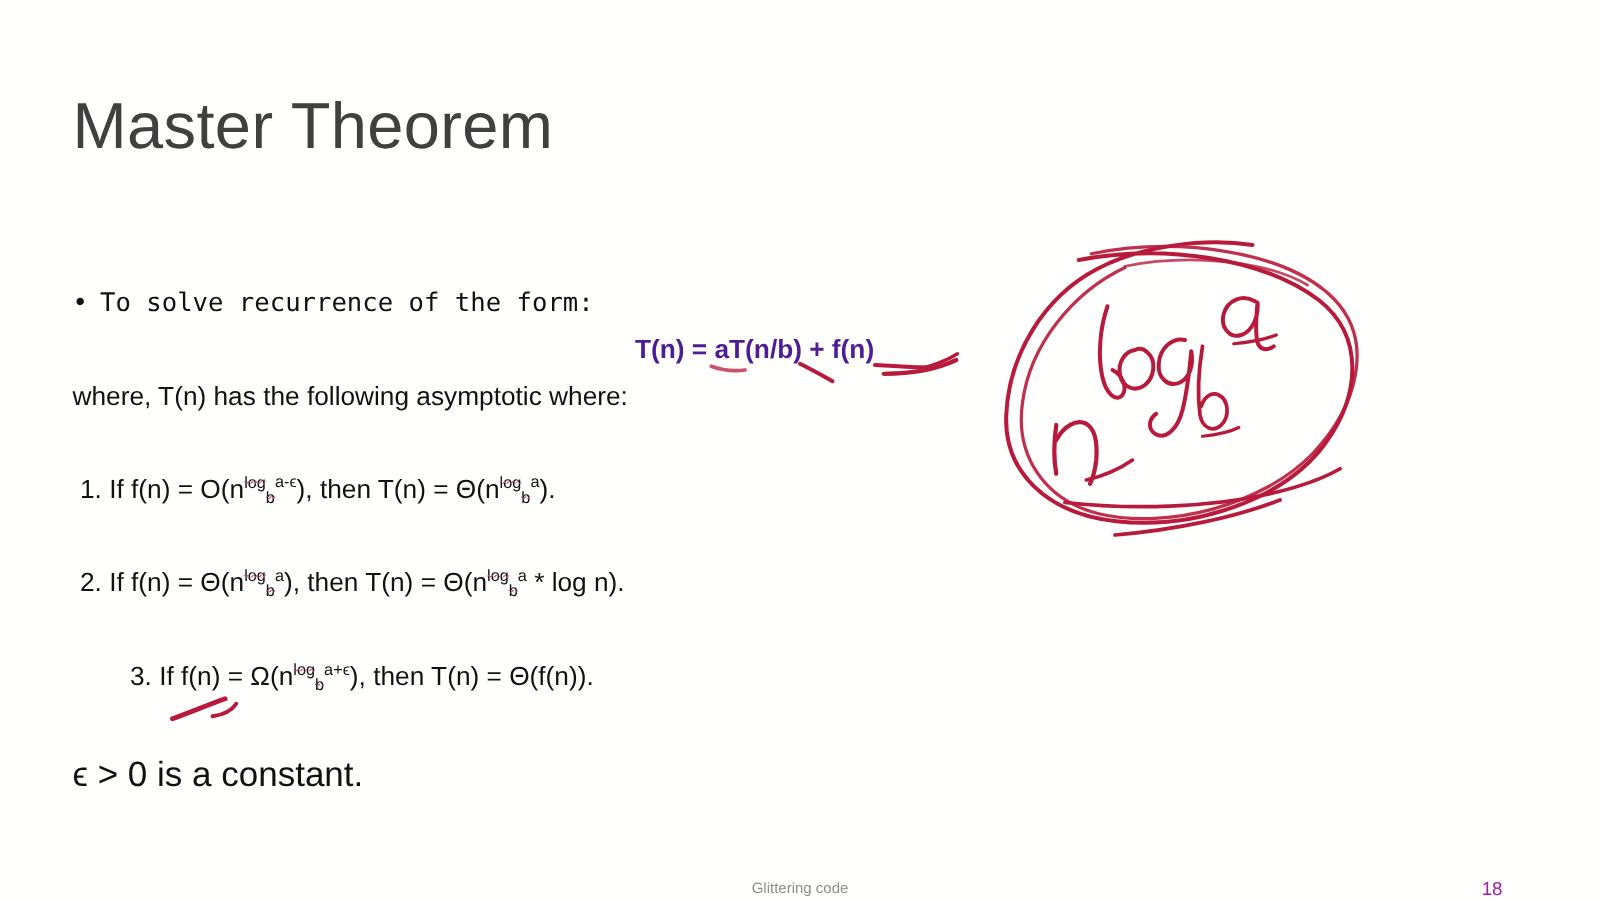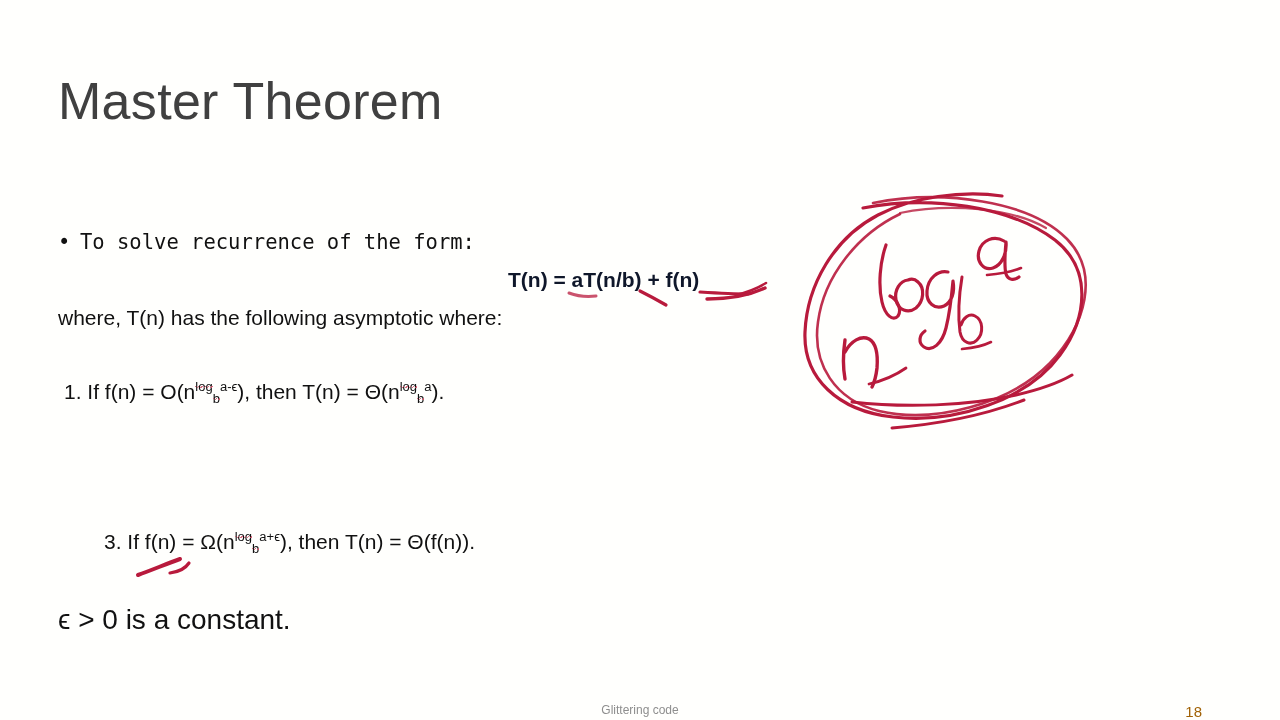--- a/index.html
+++ b/index.html
@@ -59,21 +59,21 @@
     width: 22px;
     color: #111;
   }
 
   .formula-line {
     position: absolute;
     left: 508px;
     top: 268px;
     font-size: 21px;
     font-weight: bold;
-    color: #0f172a;
+    color: #4c1d95;
     white-space: nowrap;
   }
 
   .where-line {
     position: absolute;
     left: 58px;
     top: 306px;
     font-size: 21px;
     color: #111;
     white-space: nowrap;
@@ -138,21 +138,21 @@
     top: 703px;
     text-align: center;
     font-size: 12px;
     color: #8e8e8e;
   }
   .footer-page {
     position: absolute;
     right: 78px;
     top: 703px;
     font-size: 15px;
-    color: #a16207;
+    color: #a21caf;
   }
 
   
   .ink-layer {
     position: absolute;
     inset: 0;
     pointer-events: none;
   }
   .ink-layer svg { display: block; }
 </style>
@@ -171,20 +171,24 @@
 
     <div class="formula-line">T(n) = aT(n/b) + f(n)</div>
 
     <div class="where-line">where, T(n) has the following asymptotic where:</div>
 
     <div class="case case-1">
       <span>1.</span>
       <span>If f(n) = O(n</span><sup class="exp"><span class="sqg sm">log</span></sup><sub class="sb"><span class="sqg sm">b</span></sub><sup class="exp">a-ϵ</sup><span>), then T(n) = Θ(n</span><sup class="exp"><span class="sqg sm">log</span></sup><sub class="sb"><span class="sqg sm">b</span></sub><sup class="exp">a</sup><span>).</span>
     </div>
 
+    <div class="case case-2">
+      <span>2.</span>
+      <span>If f(n) = Θ(n</span><sup class="exp"><span class="sqg sm">log</span></sup><sub class="sb"><span class="sqg sm">b</span></sub><sup class="exp">a</sup><span>), then T(n) = Θ(n</span><sup class="exp"><span class="sqg sm">log</span></sup><sub class="sb"><span class="sqg sm">b</span></sub><sup class="exp">a</sup><span> * log n).</span>
+    </div>
 
     <div class="case case-3">
       <span>3.</span>
       <span>If f(n) = Ω(n</span><sup class="exp"><span class="sqg sm">log</span></sup><sub class="sb"><span class="sqg sm">b</span></sub><sup class="exp">a+ϵ</sup><span>), then T(n) = Θ(f(n)).</span>
     </div>
 
     <div class="constant-line">ϵ &gt; 0 is a constant.</div>
   </div>
 
   <div class="ink-layer">

